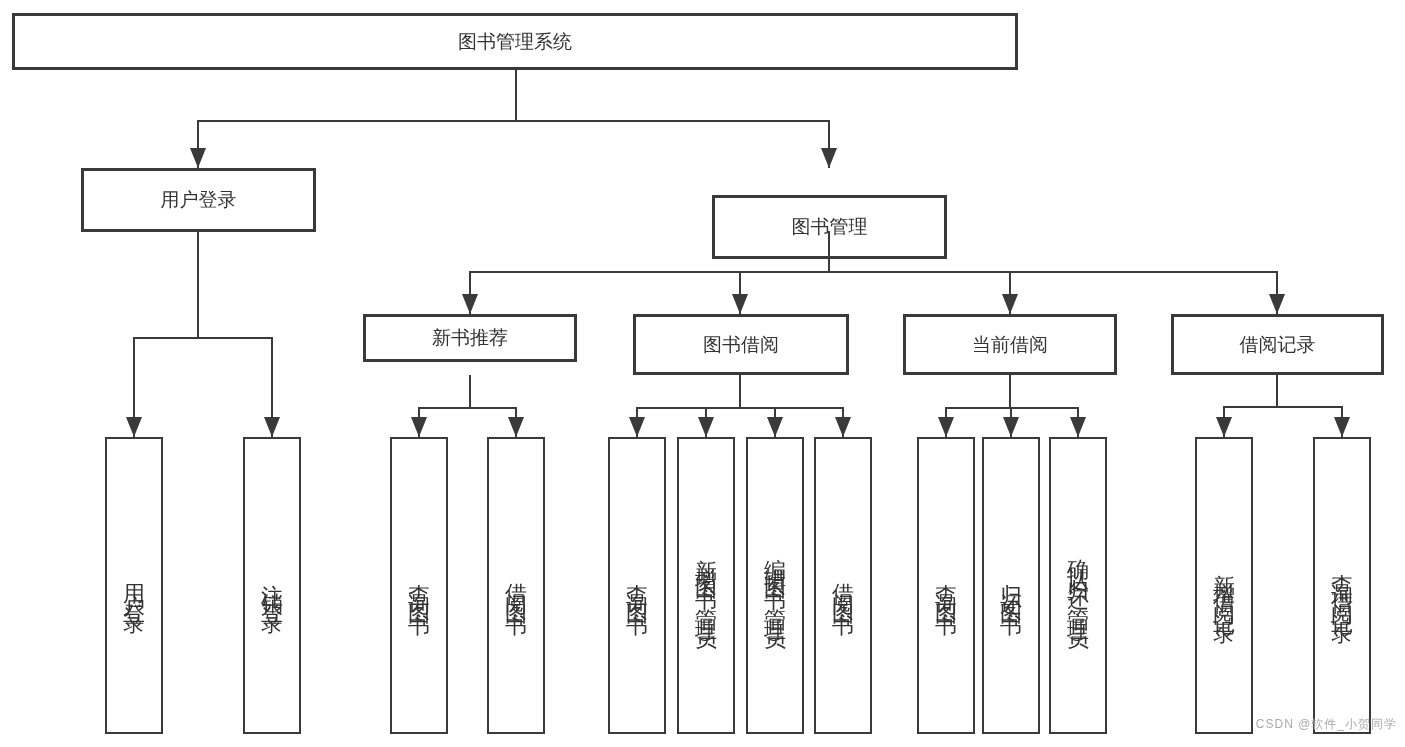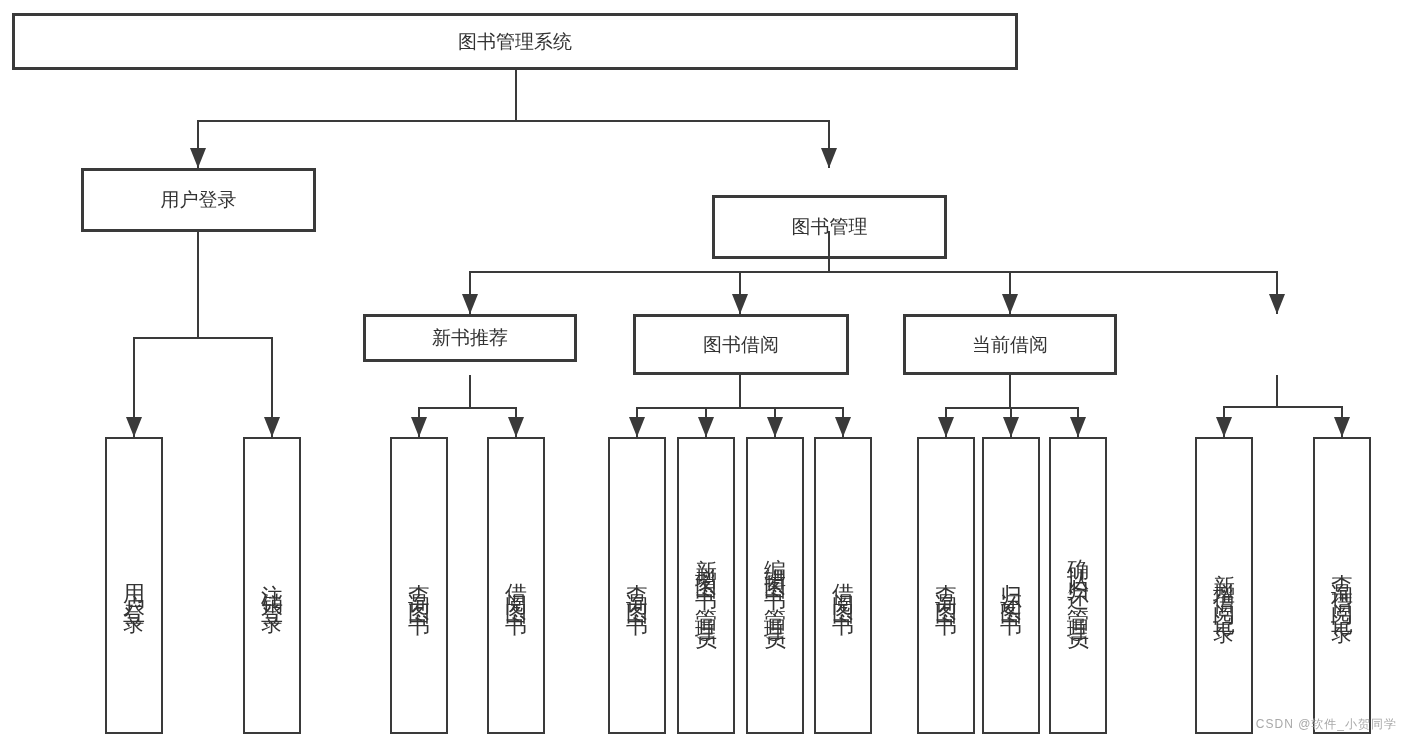--- a/index.html
+++ b/index.html
@@ -52,20 +52,21 @@
 <div id="canvas">
 
   <div class="box" id="n-root">图书管理系统</div>
 
   <div class="box" id="n-l2-0">用户登录</div>
   <div class="box" id="n-l2-1">图书管理</div>
 
   <div class="box" id="n-l3-0">新书推荐</div>
   <div class="box" id="n-l3-2">当前借阅</div>
   <div class="box" id="n-l3-1">图书借阅</div>
+  <div class="box" id="n-l3-3">借阅记录</div>
 
   <div class="box leaf" id="lf-ul0">用户登录</div>
   <div class="box leaf" id="lf-ul1">注销登录</div>
 
   <div class="box leaf" id="lf-nb0">查询图书</div>
   <div class="box leaf" id="lf-nb1">借阅图书</div>
 
   <div class="box leaf" id="lf-bb0">查询图书</div>
   <div class="box leaf" id="lf-bb1">新增图书（管理员）</div>
   <div class="box leaf" id="lf-bb2">编辑图书（管理员）</div>

